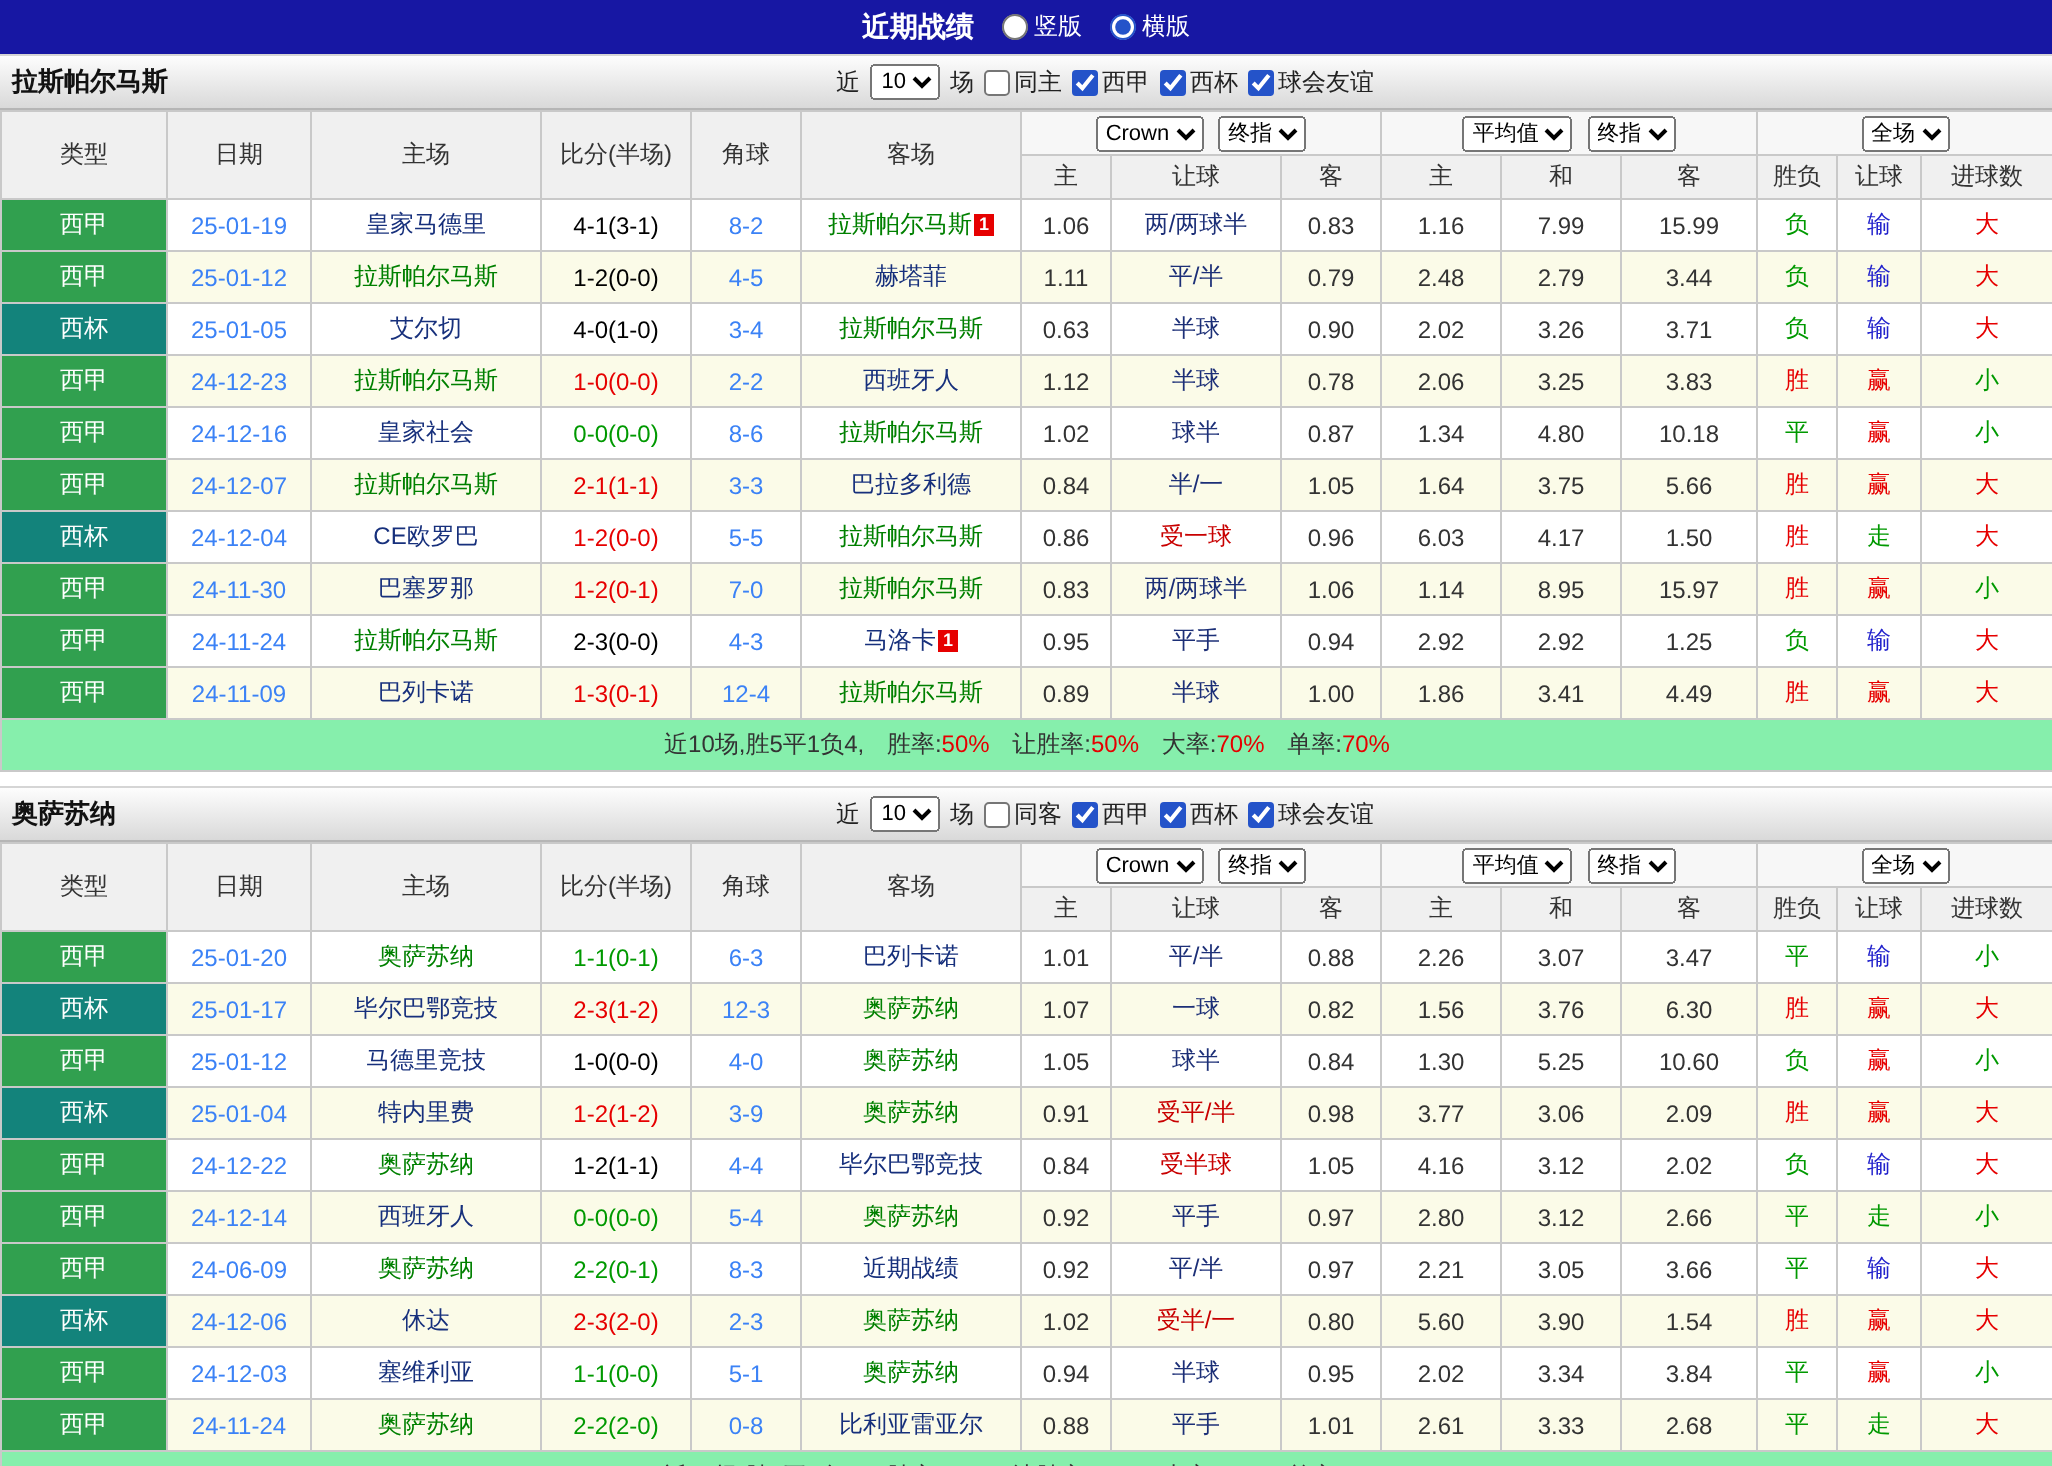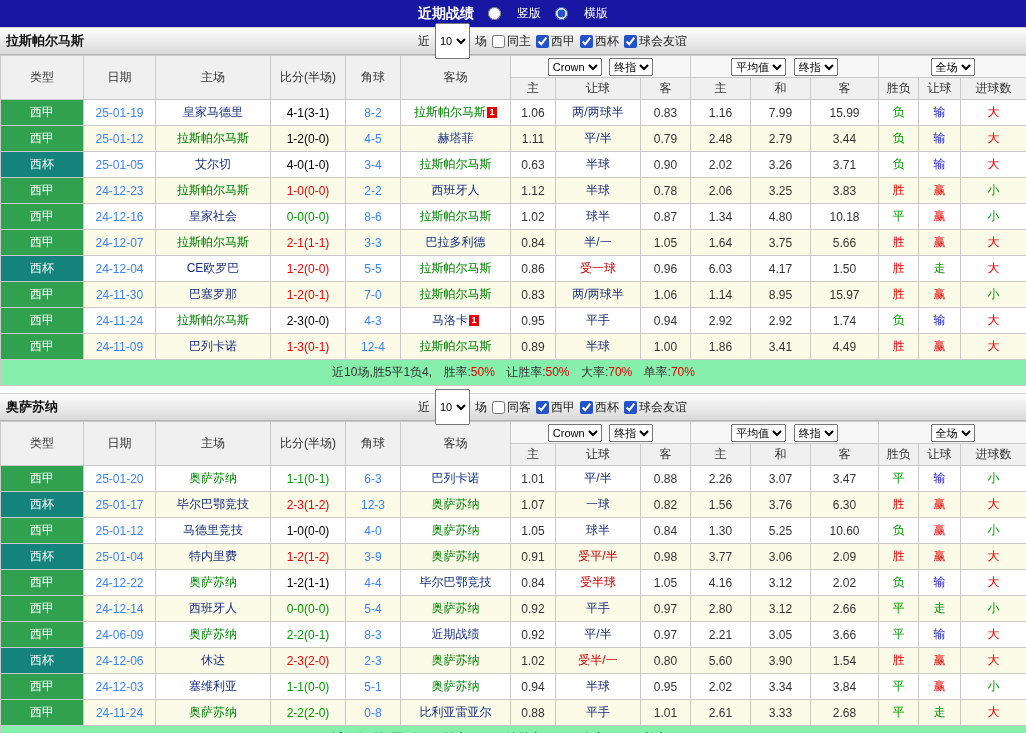--- a/index.html
+++ b/index.html
@@ -1,29 +1,29 @@
 <!DOCTYPE html>
 <html><head>
 <meta charset="utf-8">
 <style>
   html,body { margin:0; padding:0; }
   body { width:1026px; background:#fff; font-family:"Liberation Sans","DejaVu Sans",sans-serif; }
 
   
   .topbar { height:27px; background:#1717a3; display:flex; align-items:center; justify-content:center; gap:14px; }
   .topbar-title { color:#ffffff; font-weight:bold; font-size:14px; }
-  .radio { color:#ffffff; font-size:12px; display:flex; align-items:center; gap:16px; cursor:pointer; }
+  .radio { color:#ffffff; font-size:12px; display:flex; align-items:center; gap:3px; cursor:pointer; }
   input[type=radio], input[type=checkbox] { accent-color:#2453c9; margin:0; width:13px; height:13px; }
 
   
   .section-bar { height:26px; background:linear-gradient(#fdfdfd,#d9d9d9); border-top:1px solid #d5d5d5;
                  border-bottom:1px solid #b5b5b5; display:flex; align-items:center; position:relative; }
   .team-name { font-size:13px; font-weight:bold; color:#111; padding-left:6px; }
   .filter-group { position:absolute; left:418px; display:flex; align-items:center; gap:5px; font-size:12px; color:#222; }
-  .filter-group select { font-size:11px; height:36px; }
+  .filter-group select { font-size:11px; height:18px;text-align:right; }
   .cb { display:flex; align-items:center; gap:2px; cursor:pointer; }
 
   
   table.grid { width:1026px; border-collapse:collapse; table-layout:fixed; font-size:12px; }
   .grid th, .grid td { border:1px solid #c9c9c9; text-align:center; padding:0; height:25px;
                        overflow:hidden; white-space:nowrap; }
   .grid thead th { background:#f0f0f0; font-weight:normal; color:#333; height:21px; }
   .sel-cell { background:#f7f7f7 !important; }
   .sel-cell select { font-size:11px; height:18px; margin:0 2px; }
 
@@ -281,21 +281,21 @@
           <td class="date">24-11-24</td>
           <td><span class="focal">拉斯帕尔马斯</span></td>
           <td class="s-loss">2-3(0-0)</td>
           <td class="corner">4-3</td>
           <td><span class="opp">马洛卡</span><span class="card-badge">1</span></td>
           <td class="odds">0.95</td>
           <td class="line">平手</td>
           <td class="odds">0.94</td>
           <td class="odds">2.92</td>
           <td class="odds">2.92</td>
-          <td class="odds">1.74</td>
+          <td class="odds">1.25</td>
           <td class="r-loss">负</td>
           <td class="h-loss">输</td>
           <td class="g-big">大</td>
         </tr>
         <tr>
           <td class="league t-liga">西甲</td>
           <td class="date">24-11-09</td>
           <td><span class="opp">巴列卡诺</span></td>
           <td class="s-win">1-3(0-1)</td>
           <td class="corner">12-4</td>

